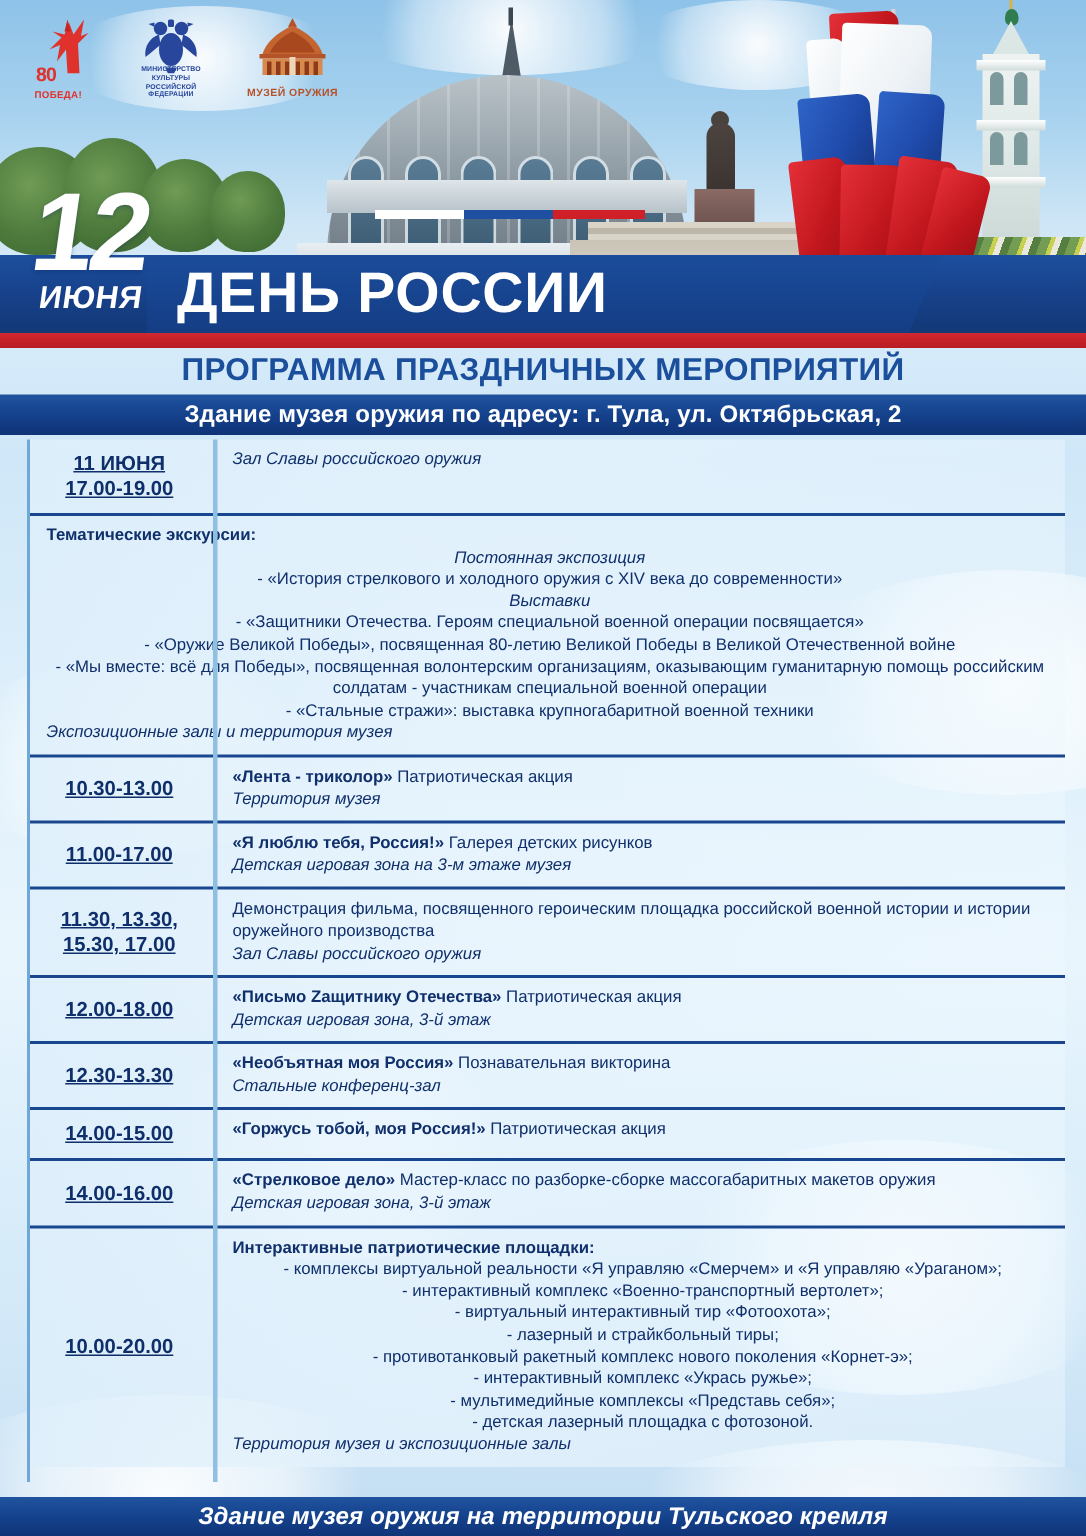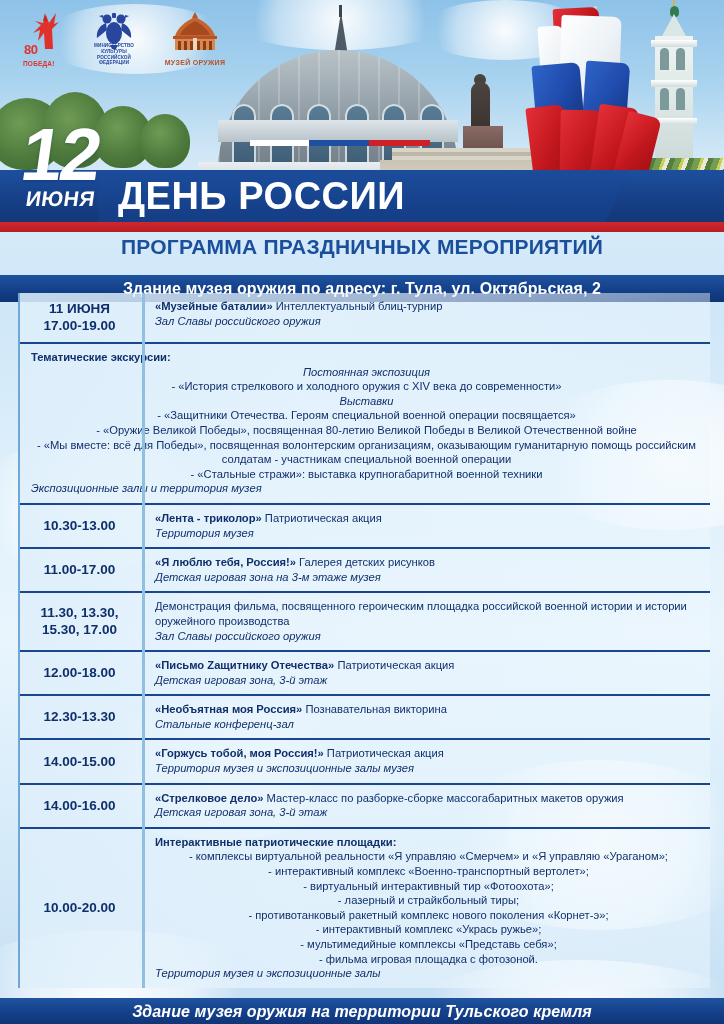--- a/index.html
+++ b/index.html
@@ -288,21 +288,21 @@
     display: flex;
     background: linear-gradient(90deg, rgba(222,239,251,.88) 0%, rgba(231,244,253,.72) 40%, rgba(238,248,254,.45) 100%);
   }
   .row + .row { border-top: 2px solid #18468f; }
   .row .time-cell {
     width: 124px; flex: 0 0 124px;
     padding: 7px 5px 8px 4px;
     display: flex; flex-direction: column;
     align-items: center; justify-content: center;
     font-size: 13.5px; font-weight: bold; color: #0f2f6b;
-    line-height: 17px; text-align: center;
+    line-height: 17px; text-align: center; text-decoration: underline;
   }
   .row .sep {
     flex: 0 0 13px;
     background: rgba(255,255,255,0);
   }
   .row .content-cell {
     flex: 1 1 auto;
     padding: 6px 8px 7px 0;
     color: #10306c;
     font-size: 11.2px;
@@ -466,30 +466,29 @@
   <div class="date-block">
     <div class="date-num">12</div>
     <div class="date-month">ИЮНЯ</div>
   </div>
   <div class="title-main">ДЕНЬ РОССИИ</div>
   <div class="red-stripe"></div>
 
   <div class="program-heading">ПРОГРАММА ПРАЗДНИЧНЫХ МЕРОПРИЯТИЙ</div>
 
   <div id="sections-host">
-      <div class="section-banner" style="top: 263px; margin-top: 12px;">Здание музея оружия по адресу: г. Тула, ул. Октябрьская, 2</div>
+      <div class="section-banner" style="top: 263px;">Здание музея оружия по адресу: г. Тула, ул. Октябрьская, 2</div>
       <div class="table" style="top: 293px;">
         <div class="row">
           <div class="time-cell">
             <div>11 ИЮНЯ</div>
             <div>17.00-19.00</div>
           </div>
           <div class="sep"></div>
           <div class="content-cell">
-            <div class="lead"><span>«Музейные баталии»</span><span class="normal"> Интеллектуальный блиц-турнир</span></div>
             <div class="venue">Зал Славы российского оружия</div>
           </div>
         </div>
         <div class="row">
           <div class="sep"></div>
           <div class="content-cell">
             <div class="lead"><span>Тематические экскурсии:</span></div>
             <div class="li sub">Постоянная экспозиция</div>
             <div class="li">- «История стрелкового и холодного оружия   с XIV века до современности»</div>
             <div class="li sub">Выставки</div>
@@ -551,21 +550,20 @@
             <div class="venue">Стальные конференц-зал</div>
           </div>
         </div>
         <div class="row">
           <div class="time-cell">
             <div>14.00-15.00</div>
           </div>
           <div class="sep"></div>
           <div class="content-cell">
             <div class="lead"><span>«Горжусь тобой, моя Россия!»</span><span class="normal"> Патриотическая акция</span></div>
-            <div class="venue">Территория музея и экспозиционные залы музея</div>
           </div>
         </div>
         <div class="row">
           <div class="time-cell">
             <div>14.00-16.00</div>
           </div>
           <div class="sep"></div>
           <div class="content-cell">
             <div class="lead"><span>«Стрелковое дело»</span><span class="normal"> Мастер-класс по разборке-сборке массогабаритных макетов оружия</span></div>
             <div class="venue">Детская игровая зона, 3-й этаж</div>
@@ -578,21 +576,21 @@
           <div class="sep"></div>
           <div class="content-cell">
             <div class="lead"><span>Интерактивные патриотические площадки:</span></div>
             <div class="li">- комплексы виртуальной реальности «Я управляю «Смерчем» и «Я управляю «Ураганом»;</div>
             <div class="li">- интерактивный комплекс «Военно-транспортный вертолет»;</div>
             <div class="li">- виртуальный интерактивный тир «Фотоохота»;</div>
             <div class="li">- лазерный и страйкбольный тиры;</div>
             <div class="li">- противотанковый ракетный комплекс нового поколения «Корнет-э»;</div>
             <div class="li">- интерактивный комплекс «Укрась ружье»;</div>
             <div class="li">- мультимедийные комплексы «Представь себя»;</div>
-            <div class="li">- фильма игровая площадка с фотозоной.</div>
+            <div class="li">- детская лазерный площадка с фотозоной.</div>
             <div class="venue">Территория музея и экспозиционные залы</div>
           </div>
         </div>
       </div>
       <div class="vrule-left" style="top: 293px; height: 694.781px;"></div>
       <div class="vrule-mid" style="top: 293px; height: 694.781px;"></div>
       <div class="section-banner" style="top: 997.781px; font-style: italic;">Здание музея оружия на территории Тульского кремля</div>
     </div>
 
 </div>

